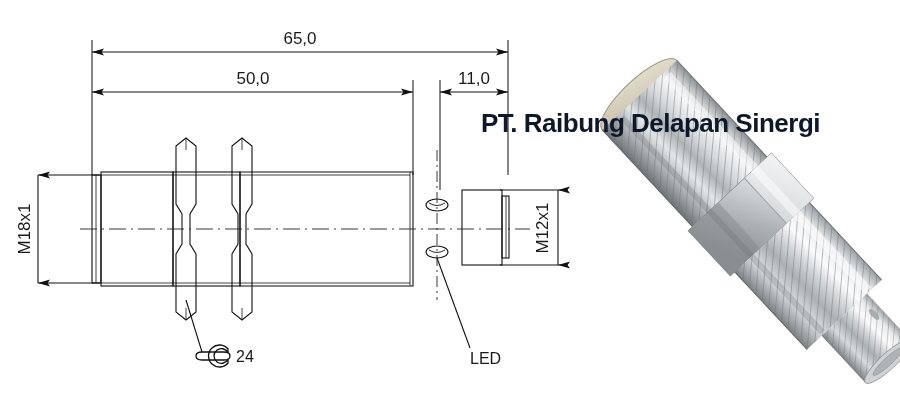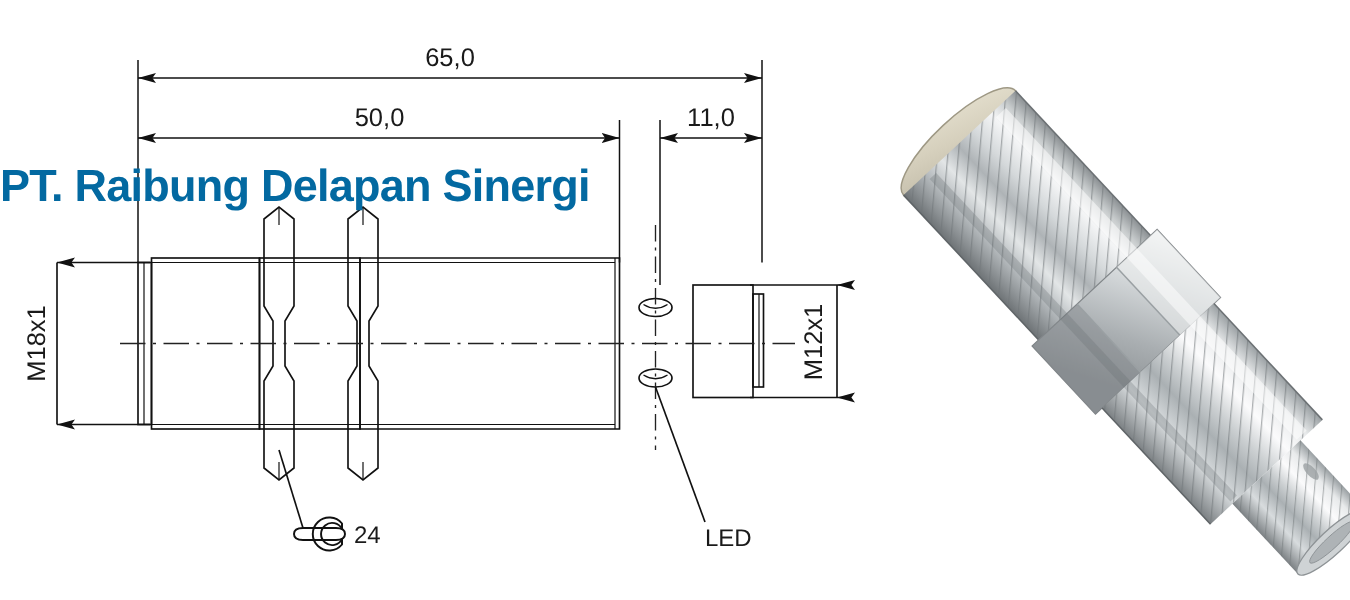--- a/index.html
+++ b/index.html
@@ -1,24 +1,24 @@
 <!DOCTYPE html>
 <html><head>
 <meta charset="utf-8">
 <title>Sensor Drawing</title>
 <style>
   html,body{margin:0;padding:0;background:#ffffff;}
   body{width:900px;height:400px;overflow:hidden;
        font-family:"Liberation Sans","DejaVu Sans",sans-serif;}
   #stage{position:relative;width:900px;height:400px;background:#fff;}
   #stage svg{position:absolute;left:0;top:0;}
-  .wm{position:absolute;left:0;top:108px;width:820px;text-align:left;
+  .wm{position:absolute;left:0;top:108px;width:820px;text-align:right;
       font-family:"Liberation Sans","DejaVu Sans",sans-serif;
-      font-weight:bold;font-size:30px;letter-spacing:-0.5px;
-      color:#0369a1;white-space:nowrap;z-index:40;pointer-events:none;}
+      font-weight:bold;font-size:26px;letter-spacing:-0.5px;
+      color:#0f172a;white-space:nowrap;z-index:40;pointer-events:none;}
   .dimtxt{font-family:"Liberation Sans","DejaVu Sans",sans-serif;
           font-size:17px;fill:#1a1a1a;}
   .lbl{font-family:"Liberation Sans","DejaVu Sans",sans-serif;
        font-size:16px;fill:#1a1a1a;}
 </style>
 </head>
 <body>
 
 <div id="stage">
 

